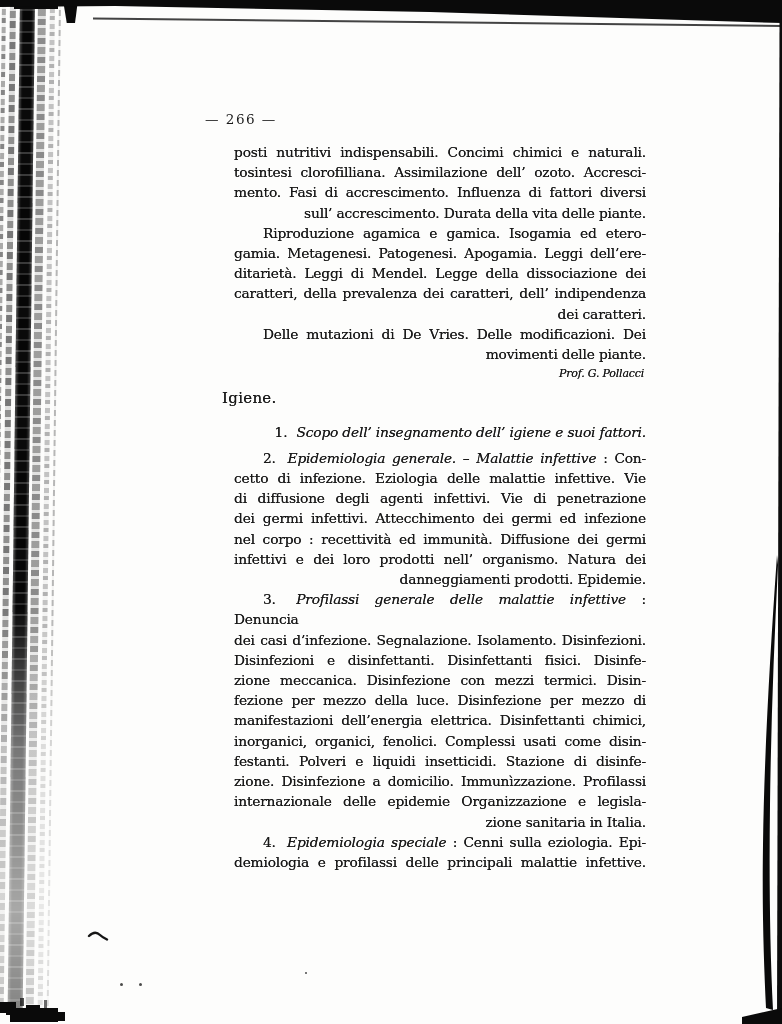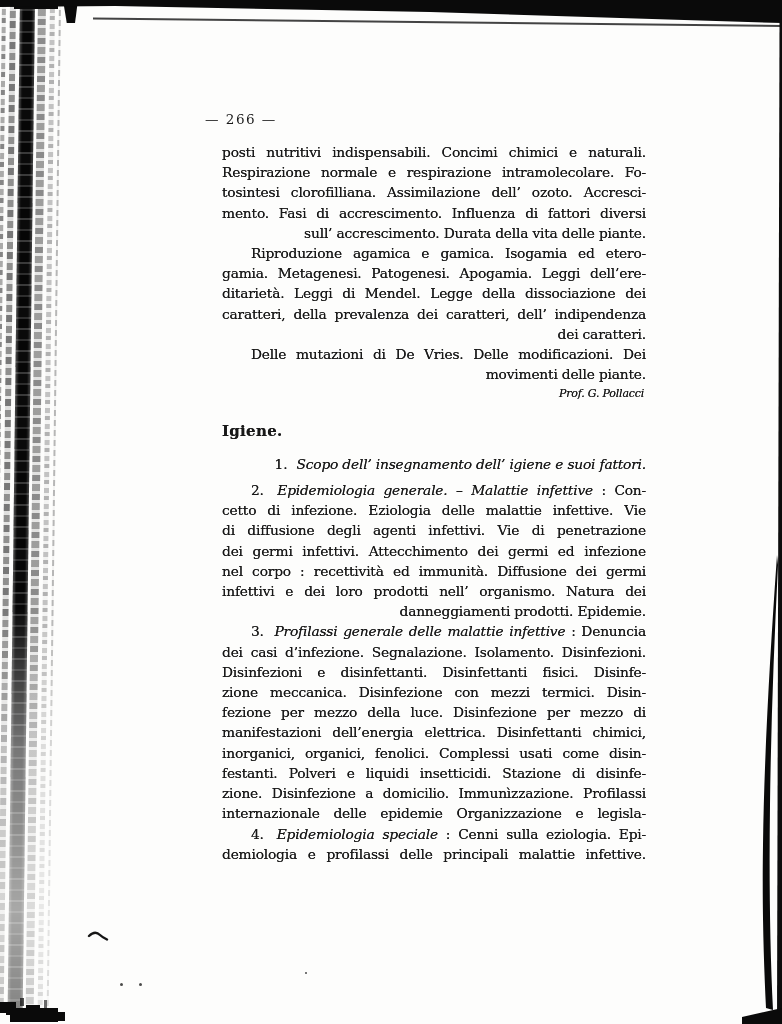--- a/index.html
+++ b/index.html
@@ -36,26 +36,26 @@
     position:absolute;left:222px;top:111px;width:424px;
     transform:translateX(-17px);
     font-size:13.5px;letter-spacing:1.5px;
   }
   #text-column{
     position:absolute;left:222px;top:142px;width:424px;
     font-size:13.8px;line-height:20.2px;letter-spacing:-0.2px;
     text-shadow:0 0 .4px rgba(24,24,24,.85);
   }
   .tline{text-align:right;white-space:normal;}
-  .tline.fill{text-align:justify;text-align-last:justify;}
+  .tline.fill{text-align:justify;text-align-last:justify;margin-left:12px;}
   .indent{text-indent:29px;}
   .it{font-style:italic;}
   .item-num{font-style:normal;margin-right:5px;}
   #signature{text-align:right;font-style:italic;font-size:11px;padding-right:2px;}
-  #section-heading{font-weight:bold;font-size:15px;letter-spacing:.3px;margin-top:16px;}
+  #section-heading{font-weight:normal;font-size:15px;letter-spacing:.3px;margin-top:4px;}
   #item-1{margin-top:13px;}
   #item-2{margin-top:6px;}
 </style>
 </head>
 <body>
 
 <div class="art" id="binding">
   <div class="stripe" id="s1"></div>
   <div class="stripe" id="s2"></div>
   <div class="stripe" id="s3"></div>
@@ -94,21 +94,20 @@
 <div class="speck" style="left:120px;top:983px;"></div>
 <div class="speck" style="left:139px;top:983px;"></div>
 <div class="speck" style="left:305px;top:972px;width:2px;height:2px;"></div>
 
 <div id="page-number">— 266 —</div>
 
 <div id="text-column">
 
   <div class="para">
       <div class="tline fill">posti nutritivi indispensabili. Concimi chimici e naturali.</div>
-      <div class="tline fill">Respirazione normale e respirazione intramolecolare. Fo-</div>
       <div class="tline fill">tosintesi clorofilliana. Assimilazione dell’ ozoto. Accresci-</div>
       <div class="tline fill">mento. Fasi di accrescimento. Influenza di fattori diversi</div>
       <div class="tline">sull’ accrescimento. Durata della vita delle piante.</div>
     </div>
 
   <div class="para">
       <div class="tline fill indent">Riproduzione agamica e gamica. Isogamia ed etero-</div>
       <div class="tline fill">gamia. Metagenesi. Patogenesi. Apogamia. Leggi dell’ere-</div>
       <div class="tline fill">ditarietà. Leggi di Mendel. Legge della dissociazione dei</div>
       <div class="tline fill">caratteri, della prevalenza dei caratteri, dell’ indipendenza</div>
@@ -155,20 +154,21 @@
     <div>
         <div class="tline fill">dei casi d’infezione. Segnalazione. Isolamento. Disinfezioni.</div>
         <div class="tline fill">Disinfezioni e disinfettanti. Disinfettanti fisici. Disinfe-</div>
         <div class="tline fill">zione meccanica. Disinfezione con mezzi termici. Disin-</div>
         <div class="tline fill">fezione per mezzo della luce. Disinfezione per mezzo di</div>
         <div class="tline fill">manifestazioni dell’energia elettrica. Disinfettanti chimici,</div>
         <div class="tline fill">inorganici, organici, fenolici. Complessi usati come disin-</div>
         <div class="tline fill">festanti. Polveri e liquidi insetticidi. Stazione di disinfe-</div>
         <div class="tline fill">zione. Disinfezione a domicilio. Immunìzzazione. Profilassi</div>
         <div class="tline fill">internazionale delle epidemie Organizzazione e legisla-</div>
+        <div class="tline">zione sanitaria in Italia.</div>
       </div>
   </div>
 
   <div class="item" id="item-4">
     <div class="tline indent fill">
       <span class="item-num">4.</span>
       <span class="it">Epidemiologia speciale</span><span> : Cenni sulla eziologia. Epi-</span>
     </div>
     <div>
         <div class="tline fill">demiologia e profilassi delle principali malattie infettive.</div>

